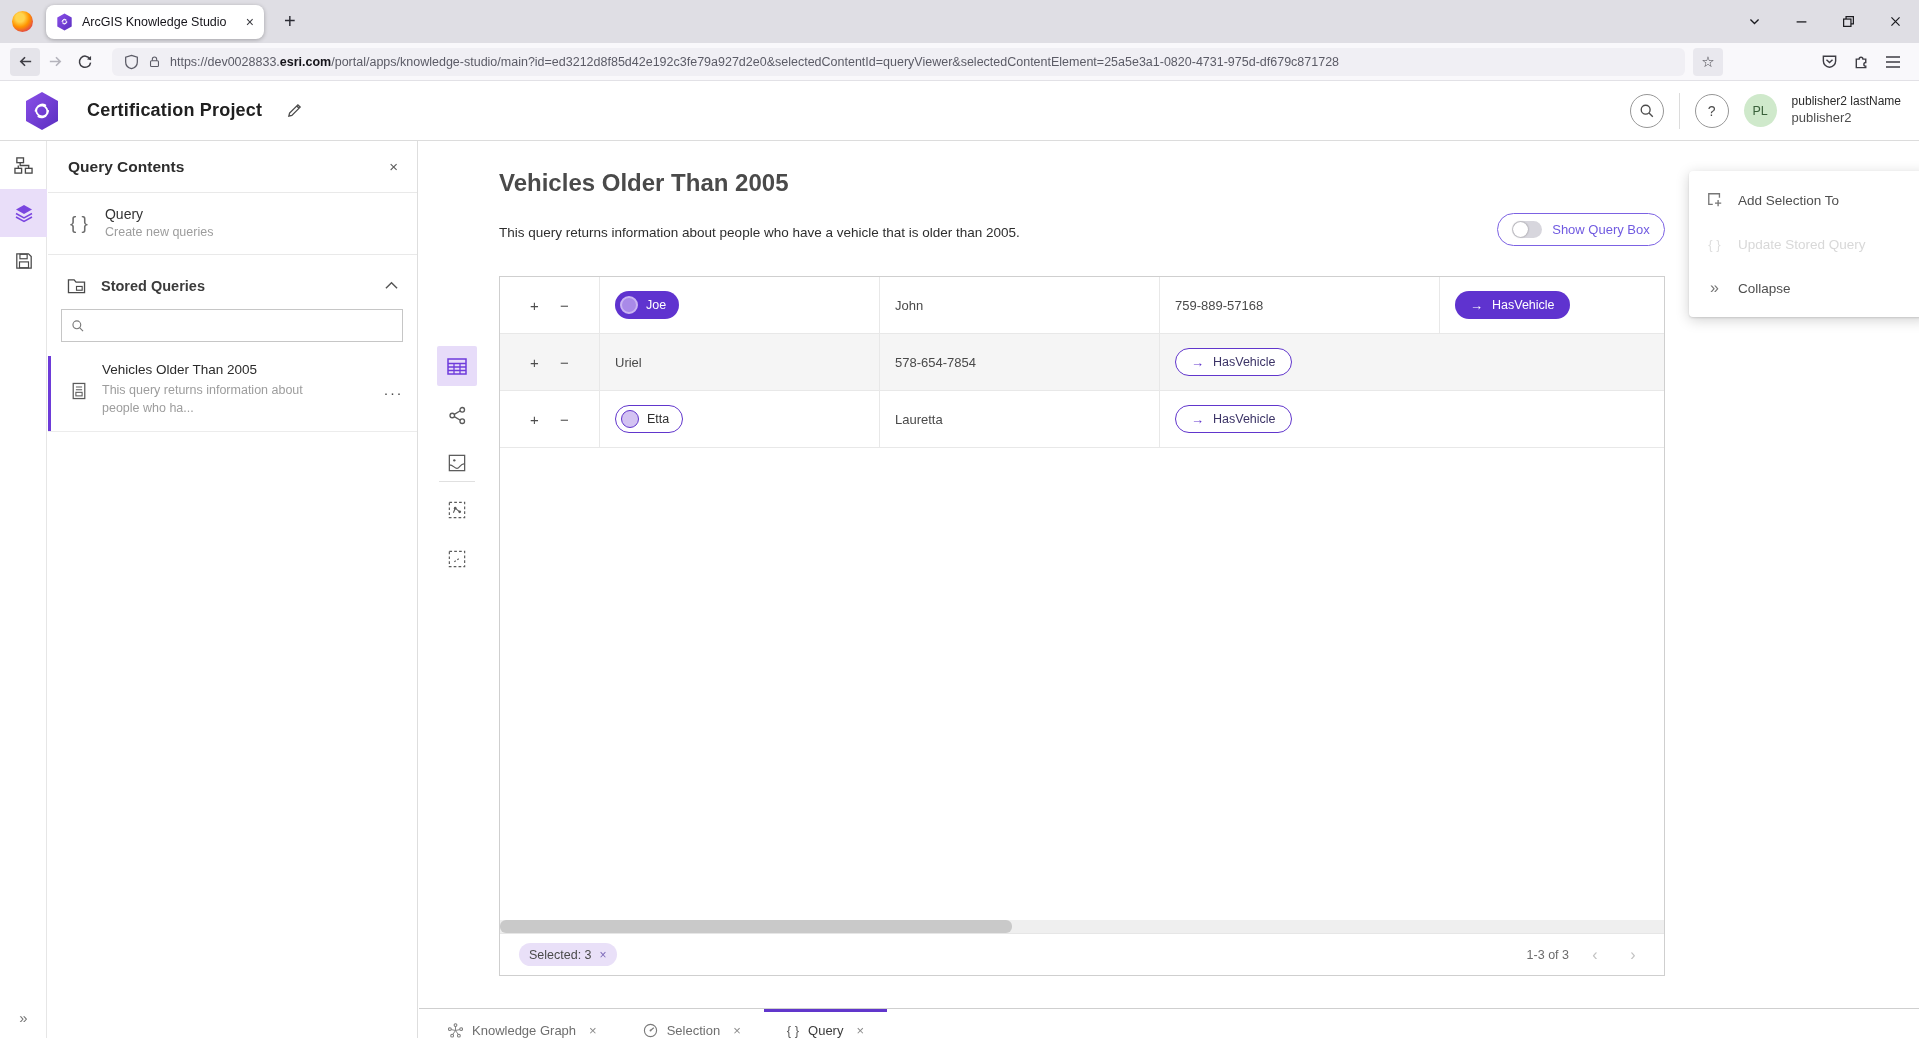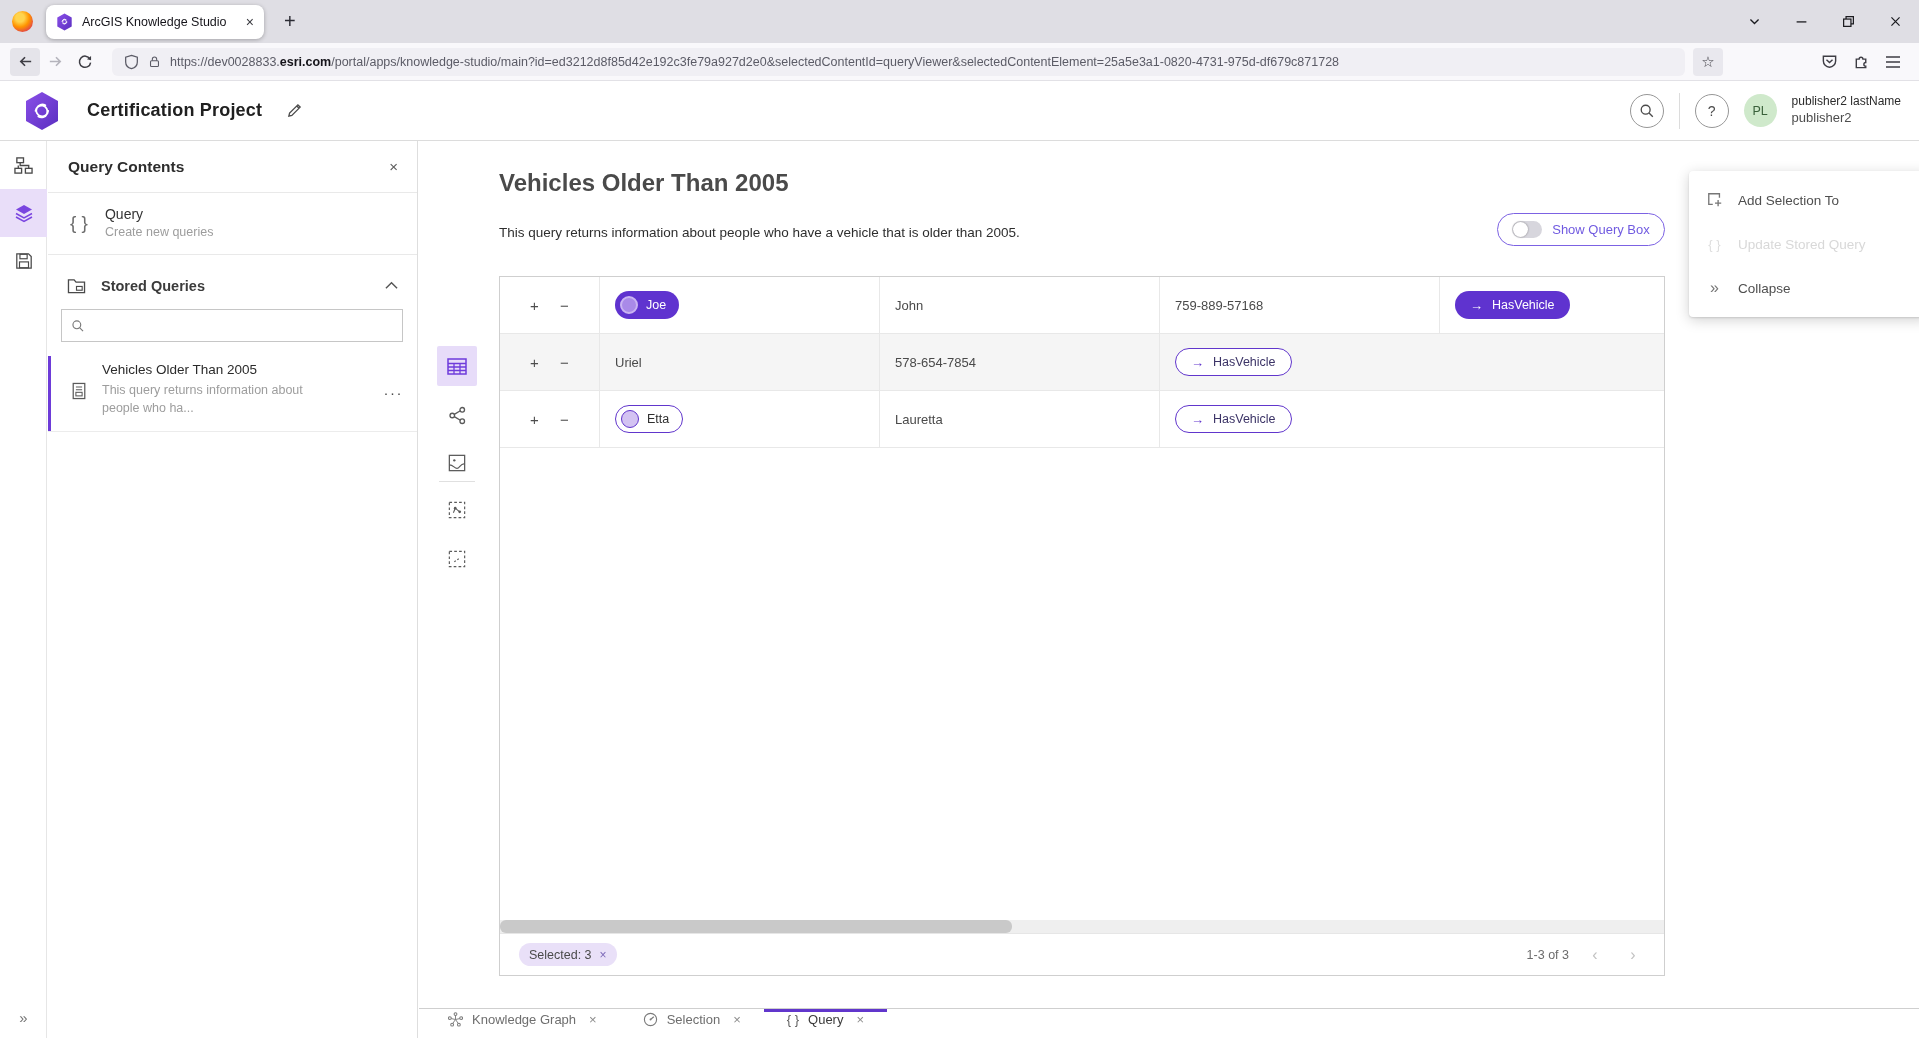--- a/index.html
+++ b/index.html
@@ -131,21 +131,21 @@
   
   .menu { position:absolute; left:1270px; top:30px; width:240px; background:#fff; border-radius:4px; padding:7px 0;
           box-shadow:0 1px 2px rgba(0,0,0,.12), 0 3px 14px rgba(0,0,0,.18); }
   .menu-item { height:44px; display:flex; align-items:center; gap:14px; padding:0 16px; font-size:13.5px; color:#4f4f4f; }
   .menu-item .mi-ic { width:19px; display:flex; justify-content:center; color:#767676; font-size:13px; }
   .menu-item.disabled { color:#d8d8d8; }
   .menu-item.disabled .mi-ic { color:#dedede; }
 
   
   .bottombar { position:absolute; left:419px; right:0; bottom:0; height:30px; background:#fff; border-top:1px solid #cfcfcf; display:flex; }
-  .vtab { display:flex; align-items:flex-start; gap:9px; padding:0 23px; font-size:13px; color:#6e6e6e; border-top:3px solid transparent; }
+  .vtab { display:flex; align-items:flex-end; gap:9px; padding:0 23px; font-size:13px; color:#6e6e6e; border-top:3px solid transparent; }
   .vtab:first-child { margin-left:6px; }
   .vtab.active { border-top-color:#6136cc; color:#3c3c3c; }
   .vtab .vx { color:#8b8b8b; font-size:13px; margin-left:4px; }
   .vtab .v-ic { color:#7b7b7b; font-size:13px; }
   .vtab.active .v-ic { color:#5f5f5f; }
 </style>
 </head>
 <body>
 
 <div class="tabstrip">

